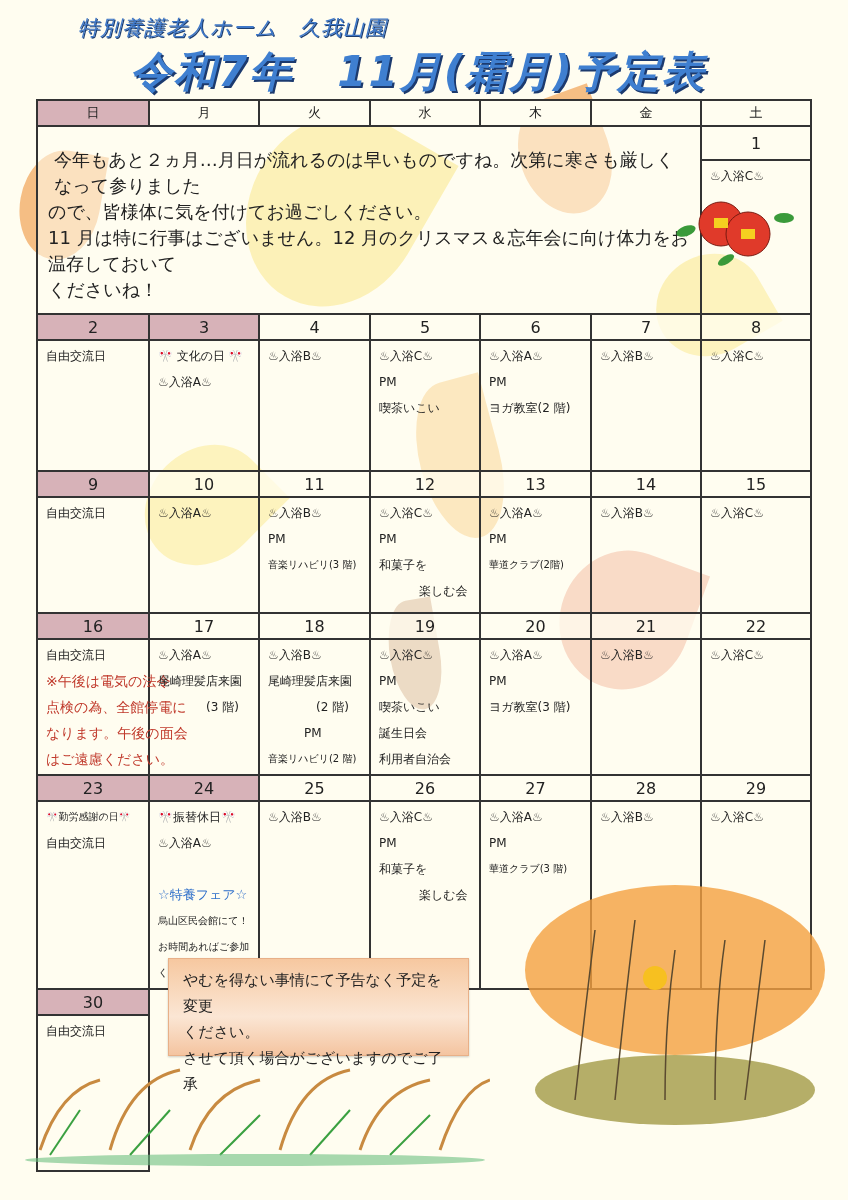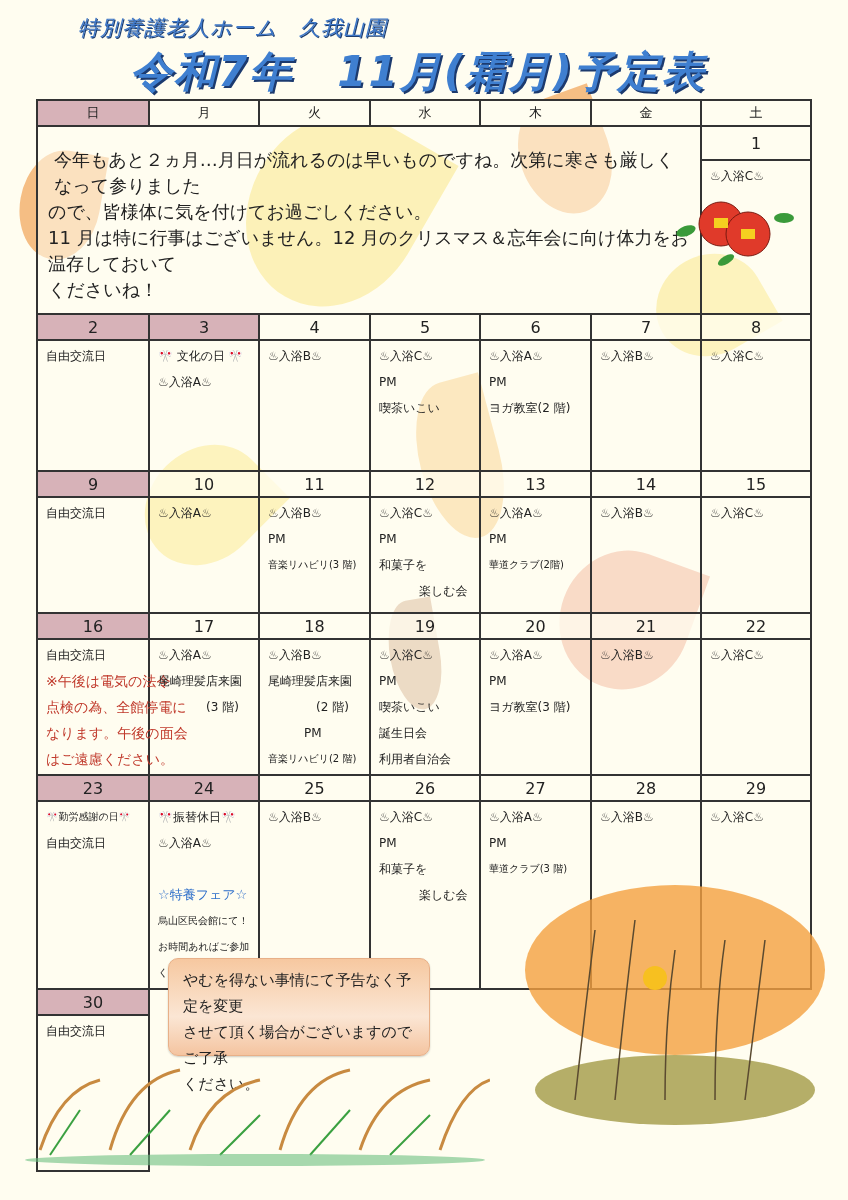--- a/index.html
+++ b/index.html
@@ -15,21 +15,21 @@
   td.num{height:24px;text-align:center;vertical-align:middle;font-size:16px;background:rgba(255,253,240,.9);}
   td.pink{background:#d7b2b8;}
   td.body{padding:2px 8px;line-height:26px;background:rgba(255,253,240,.6);}
   .line{white-space:nowrap;}
   .small{font-size:10px;}
   .red{color:#c0392b;font-size:14px;line-height:26px;}
   .blue{color:#2d6ec9;font-size:13px;}
   .indent{padding-left:40px;}
   .indent2{padding-left:48px;}
   .msg{padding:20px 10px 10px 10px;font-size:18px;line-height:26px;background:rgba(255,253,240,.55);}
-  .notice{position:absolute;left:168px;top:958px;width:262px;height:98px;border-radius:10px;background:linear-gradient(180deg,#f6c8a0,#fbe6d4 60%,#f4c4a0);border:1px solid #e8b088;box-shadow:0 1px 2px rgba(0,0,0,.2);padding:8px 14px;box-sizing:border-box;font-size:15px;line-height:26px;color:#222;}
+  .notice{position:absolute;left:168px;top:958px;width:301px;height:98px;border-radius:0;background:linear-gradient(180deg,#f6c8a0,#fbe6d4 60%,#f4c4a0);border:1px solid #e8b088;box-shadow:0 1px 2px rgba(0,0,0,.2);padding:8px 14px;box-sizing:border-box;font-size:15px;line-height:26px;color:#222;}
   .camellia{position:absolute;left:676px;top:196px;width:120px;height:70px;}
   .scene{position:absolute;left:515px;top:860px;width:320px;height:300px;}
   .grass{position:absolute;left:20px;top:1060px;width:470px;height:110px;}
 </style>
 </head>
 <body>
 
 <div class="bg">
   <div class="leaf" style="left:250px;top:110px;width:170px;height:200px;background:#f7d94a;transform:rotate(30deg);"></div>
   <div class="leaf" style="left:520px;top:95px;width:90px;height:120px;background:#f2a860;transform:rotate(-20deg);"></div>
@@ -260,22 +260,22 @@
     <td class="body" style="height:150px;">
             <div class="line">自由交流日</div>
           </td>
   </tr>
 </tbody>
     </table>
 </div>
 
 <div class="notice">
   <div>やむを得ない事情にて予告なく予定を変更</div>
+  <div>ください。</div>
   <div>させて頂く場合がございますのでご了承</div>
-  <div>ください。</div>
 </div>
 
 <svg class="camellia" viewBox="0 0 120 70">
   <ellipse cx="10" cy="35" rx="10" ry="5" fill="#3a9a3a" transform="rotate(-20 10 35)"></ellipse>
   <ellipse cx="108" cy="22" rx="10" ry="5" fill="#3a9a3a"></ellipse>
   <circle cx="45" cy="28" r="22" fill="#e03a2a" stroke="#7a1a10"></circle>
   <circle cx="72" cy="38" r="22" fill="#e03a2a" stroke="#7a1a10"></circle>
   <rect x="38" y="22" width="14" height="10" fill="#f5d020"></rect>
   <rect x="65" y="33" width="14" height="10" fill="#f5d020"></rect>
   <ellipse cx="50" cy="64" rx="9" ry="4" fill="#3a9a3a" transform="rotate(-30 50 64)"></ellipse>

